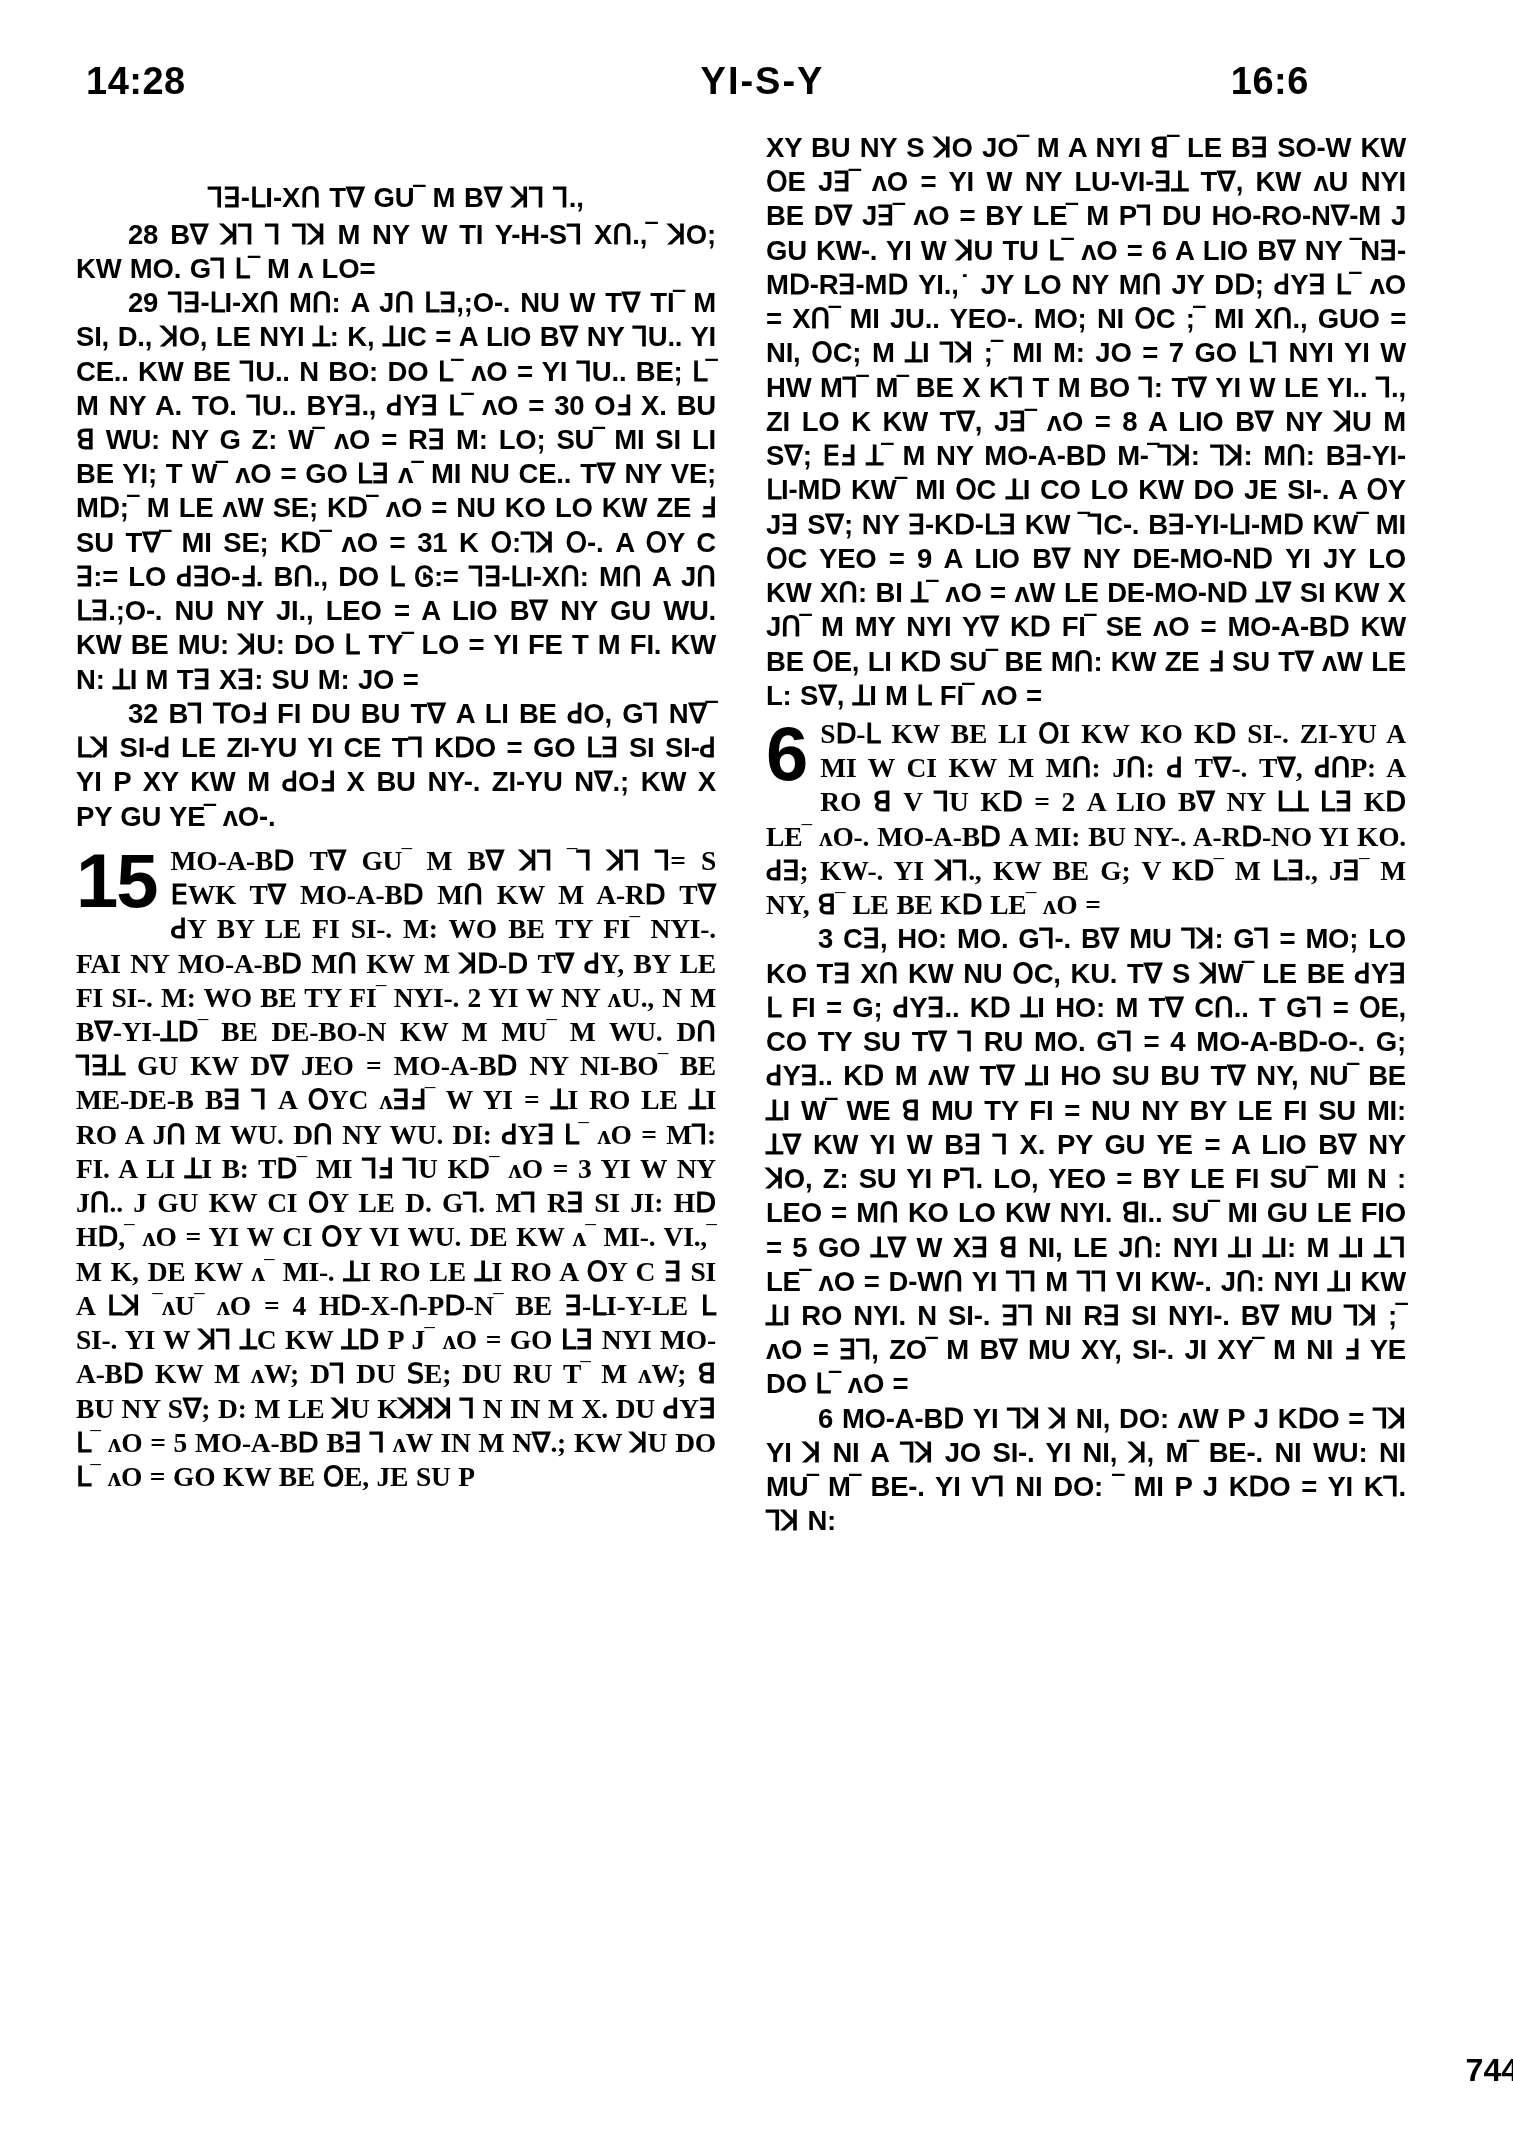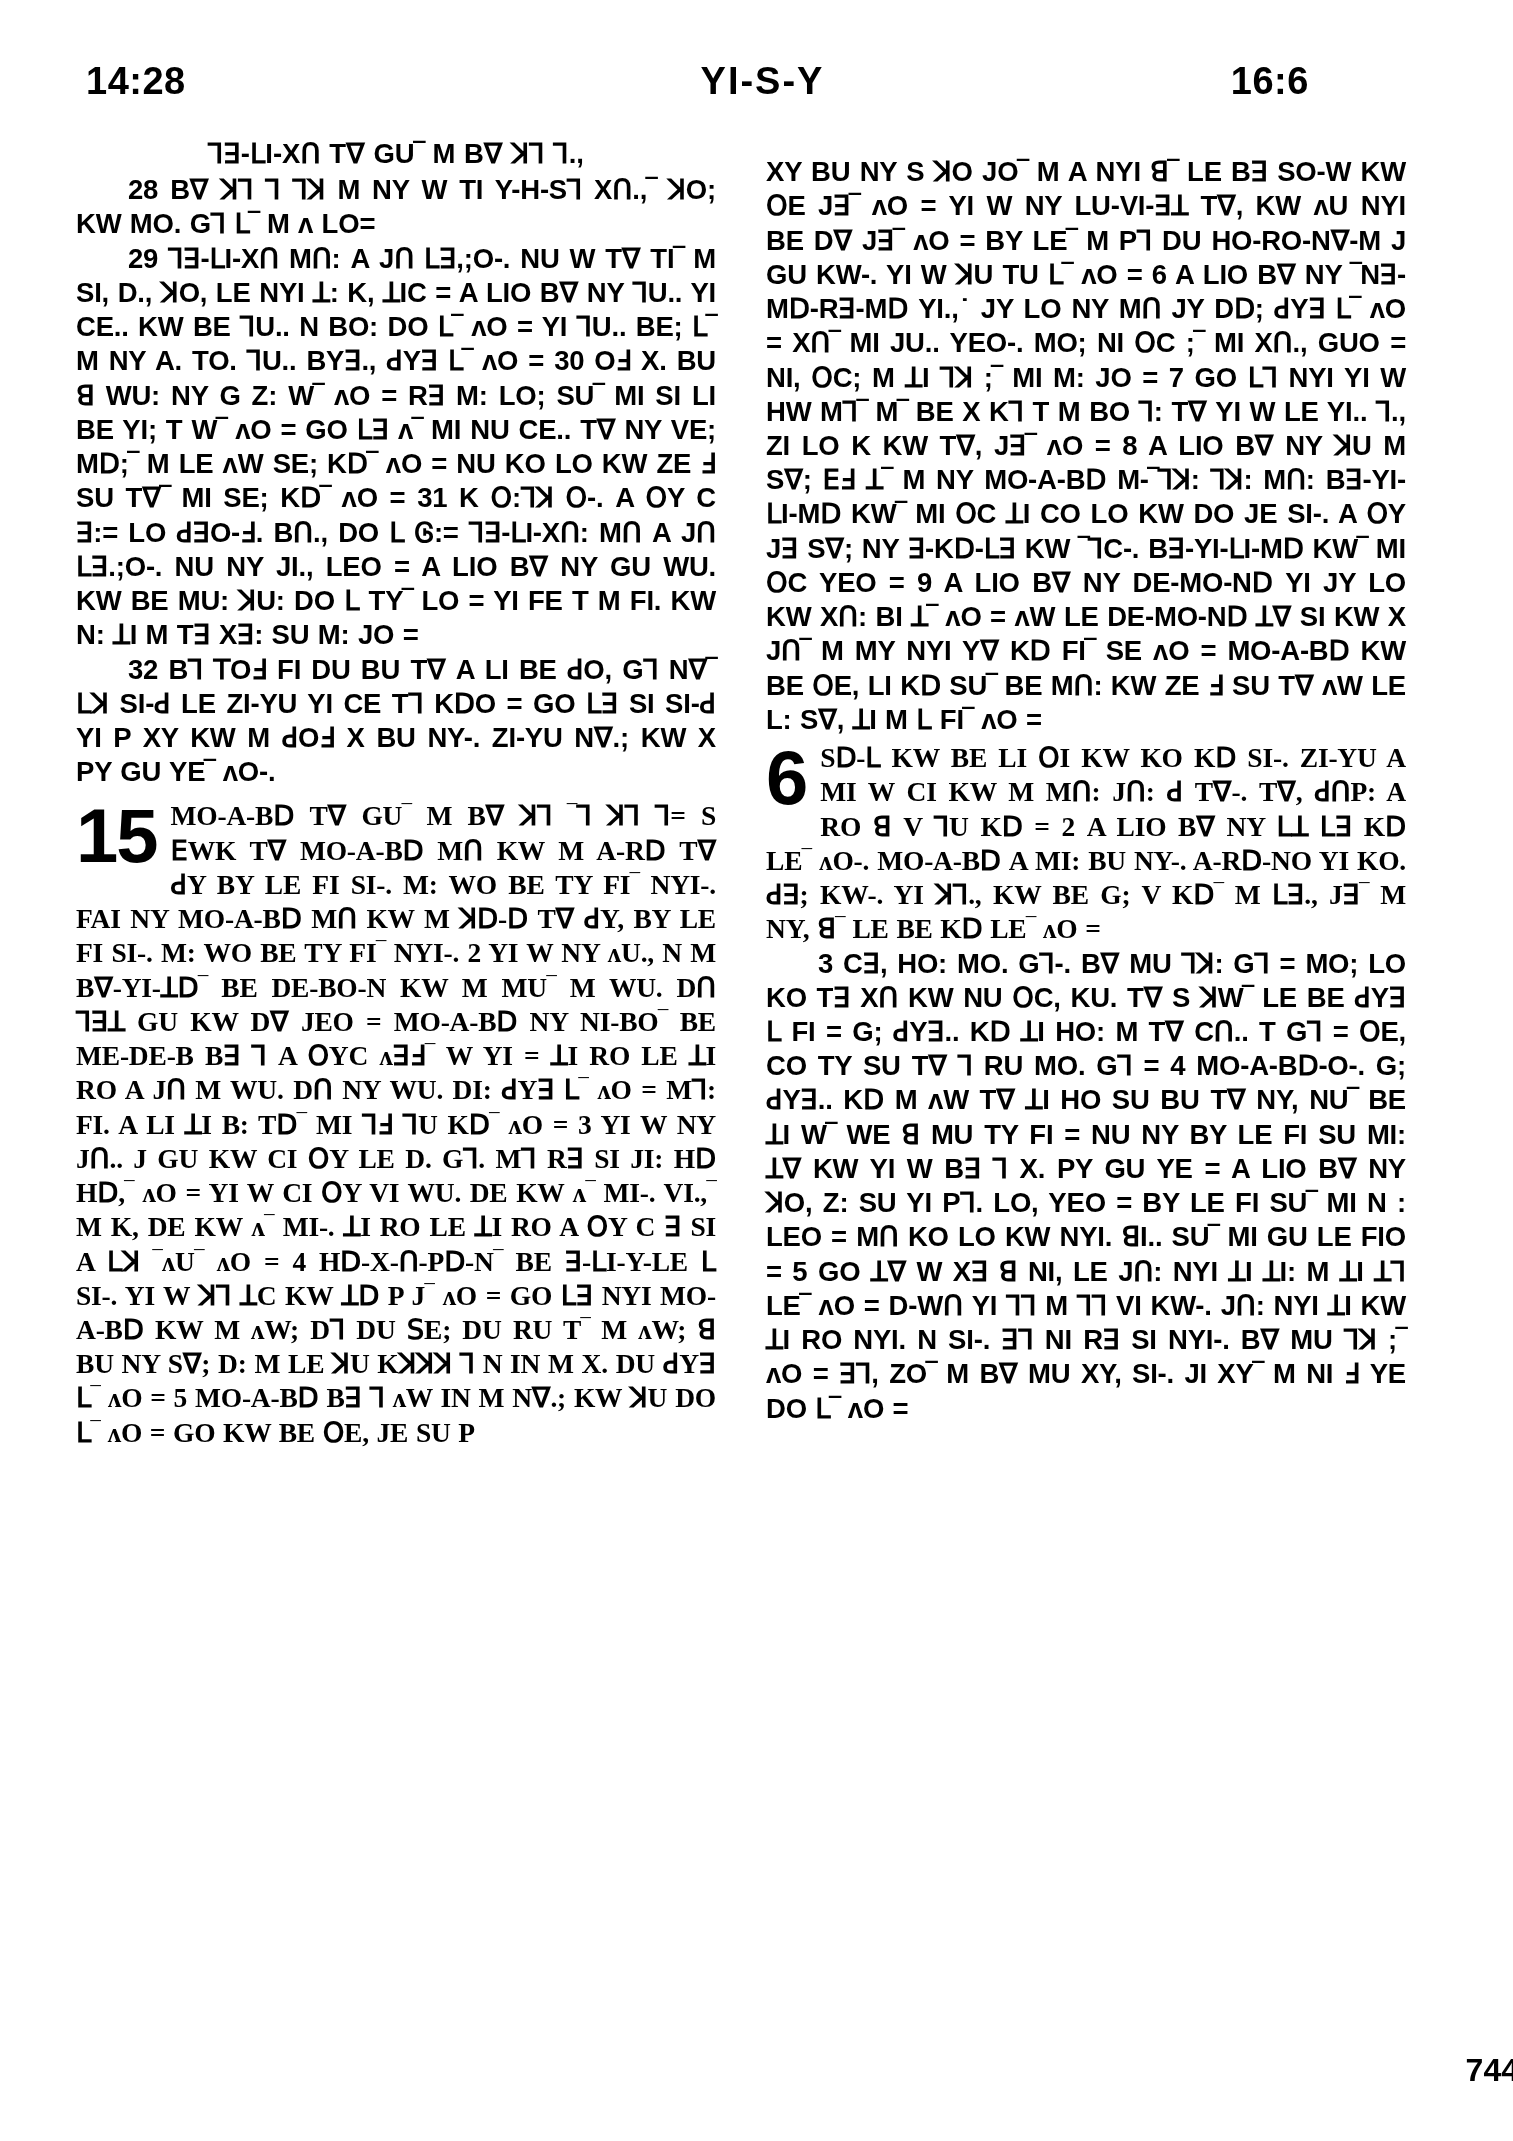--- a/index.html
+++ b/index.html
@@ -120,18 +120,19 @@
       </div>
     </div>
 
     <div class="col">
       <p class="para noindent">XY BU NY S ꓘO JO‾ M A NYI ꓭ‾ LE Bꓱ SO-W KW ꓳE Jꓱ‾ ᴧO = YI W NY LU-VI-ꓱꓕ Tᐁ, KW ᴧU NYI BE Dᐁ Jꓱ‾ ᴧO = BY LE‾ M Pꓶ DU HO-RO-Nᐁ-M J GU KW-. YI W ꓘU TU ꓡ‾ ᴧO = 6 A LIO Bᐁ NY ‾Nꓱ-Mꓓ-Rꓱ-Mꓓ YI.,˙ JY LO NY Mꓵ JY Dꓓ; ꓒYꓱ ꓡ‾ ᴧO = Xꓵ‾ MI JU.. YEO-. MO; NI ꓳC ;‾ MI Xꓵ., GUO = NI, ꓳC; M ꓕI ꓶꓘ ;‾ MI M: JO = 7 GO ꓡꓶ NYI YI W HW Mꓶ‾ M‾ BE X Kꓶ T M BO ꓶ: Tᐁ YI W LE YI.. ꓶ., ZI LO K KW Tᐁ, Jꓱ‾ ᴧO = 8 A LIO Bᐁ NY ꓘU M Sᐁ; ꓰꓞ ꓕ‾ M NY MO-A-Bꓓ M-‾ꓶꓘ: ꓶꓘ: Mꓵ: Bꓱ-YI-ꓡI-Mꓓ KW‾ MI ꓳC ꓕI CO LO KW DO JE SI-. A ꓳY Jꓱ Sᐁ; NY ꓱ-Kꓓ-ꓡꓱ KW ‾ꓶC-. Bꓱ-YI-ꓡI-Mꓓ KW‾ MI ꓳC YEO = 9 A LIO Bᐁ NY DE-MO-Nꓓ YI JY LO KW Xꓵ: BI ꓕ‾ ᴧO = ᴧW LE DE-MO-Nꓓ ꓕᐁ SI KW X Jꓵ‾ M MY NYI Yᐁ Kꓓ FI‾ SE ᴧO = MO-A-Bꓓ KW BE ꓳE, LI Kꓓ SU‾ BE Mꓵ: KW ZE ꓞ SU Tᐁ ᴧW LE L: Sᐁ, ꓕI M ꓡ FI‾ ᴧO =</p>
       <div class="chapter">
         <span class="num">6</span>
         <div class="body">Sꓓ-ꓡ KW BE LI ꓳI KW KO Kꓓ SI-. ZI-YU A MI W CI KW M Mꓵ: Jꓵ: ꓒ Tᐁ-. Tᐁ, ꓒꓵP: A RO ꓭ V ꓶU Kꓓ = 2 A LIO Bᐁ NY ꓡꓕ ꓡꓱ Kꓓ LE‾ ᴧO-. MO-A-Bꓓ A MI: BU NY-. A-Rꓓ-NO YI KO. ꓒꓱ; KW-. YI ꓘꓶ., KW BE G; V Kꓓ‾ M ꓡꓱ., Jꓱ‾ M NY, ꓭ‾ LE BE Kꓓ LE‾ ᴧO =</div>
       </div>
       <p class="para">3 Cꓱ, HO: MO. Gꓶ-. Bᐁ MU ꓶꓘ: Gꓶ = MO; LO KO Tꓱ Xꓵ KW NU ꓳC, KU. Tᐁ S ꓘW‾ LE BE ꓒYꓱ ꓡ FI = G; ꓒYꓱ.. Kꓓ ꓕI HO: M Tᐁ Cꓵ.. T Gꓶ = ꓳE, CO TY SU Tᐁ ꓶ RU MO. Gꓶ = 4 MO-A-Bꓓ-O-. G; ꓒYꓱ.. Kꓓ M ᴧW Tᐁ ꓕI HO SU BU Tᐁ NY, NU‾ BE ꓕI W‾ WE ꓭ MU TY FI = NU NY BY LE FI SU MI: ꓕᐁ KW YI W Bꓱ ꓶ X. PY GU YE = A LIO Bᐁ NY ꓘO, Z: SU YI Pꓶ. LO, YEO = BY LE FI SU‾ MI N : LEO = Mꓵ KO LO KW NYI. ꓭI.. SU‾ MI GU LE FIO = 5 GO ꓕᐁ W Xꓱ ꓭ NI, LE Jꓵ: NYI ꓕI ꓕI: M ꓕI ꓕꓶ LE‾ ᴧO = D-Wꓵ YI ꓶꓶ M ꓶꓶ VI KW-. Jꓵ: NYI ꓕI KW ꓕI RO NYI. N SI-. ꓱꓶ NI Rꓱ SI NYI-. Bᐁ MU ꓶꓘ ;‾ ᴧO = ꓱꓶ, ZO‾ M Bᐁ MU XY, SI-. JI XY‾ M NI ꓞ YE DO ꓡ‾ ᴧO =</p>
+      <p class="para">6 MO-A-Bꓓ YI ꓶꓘ ꓘ NI, DO: ᴧW P J KꓓO = ꓶꓘ YI ꓘ NI A ꓶꓘ JO SI-. YI NI, ꓘ, M‾ BE-. NI WU: NI MU‾ M‾ BE-. YI Vꓶ NI DO: ‾ MI P J KꓓO = YI Kꓶ. ꓶꓘ N:</p>
     </div>
 
   </div>
 
   <div class="footer">744</div>
 </div>
 
 </body></html>

